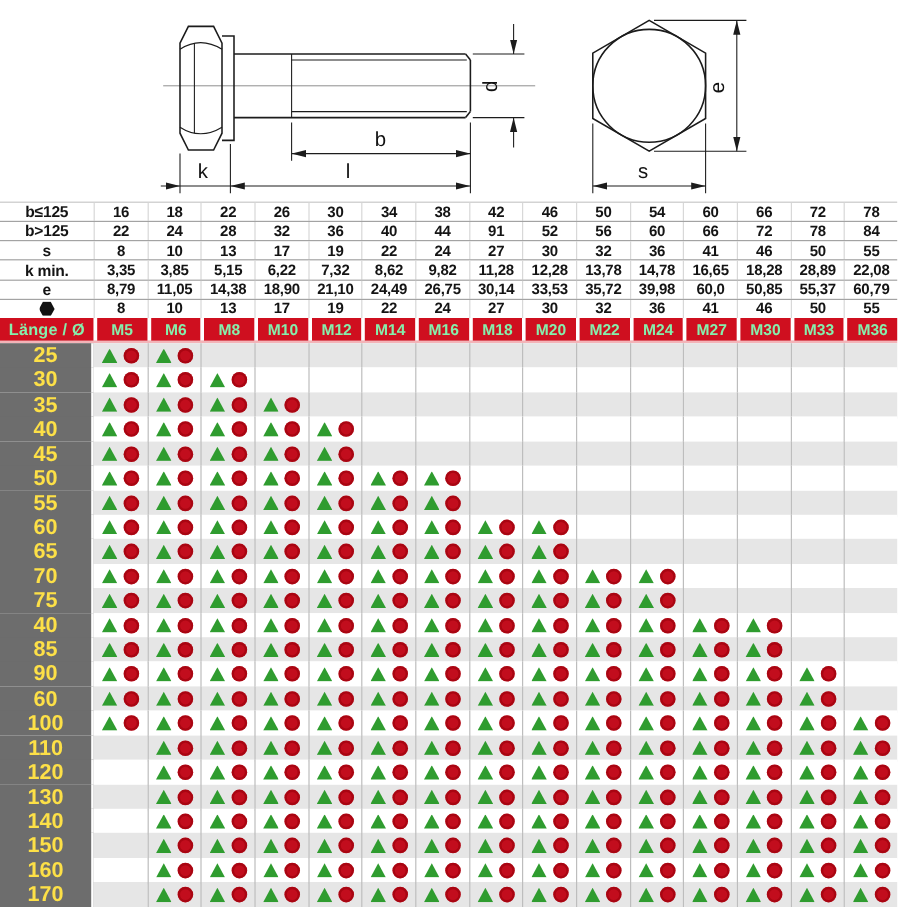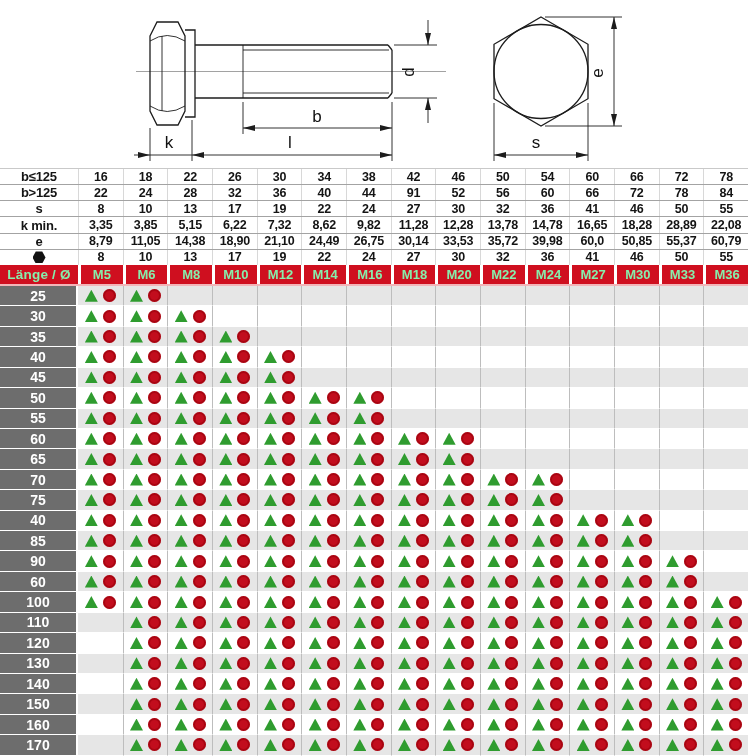--- a/index.html
+++ b/index.html
@@ -42,22 +42,22 @@
   }
   .h-corner{border-left:none;font-size:13.5px;letter-spacing:0.2px;}
   .pink-line{position:absolute;left:0;top:284px;width:748px;height:2px;background:#f3b4b8;}
   
   .matrix{position:absolute;left:0;top:286px;width:748px;height:470px;}
   .m-row{
     display:grid;grid-template-columns:78px repeat(15,1fr);height:20.43px;
     box-sizing:border-box;
   }
   .m-label{
-    background:var(--label-gray,#6d6d6d);color:#ffffff;display:flex;align-items:center;justify-content:center;
-    font-size:14px;font-weight:bold;border-right:2px solid #fff;border-bottom:1px solid #fff;box-sizing:border-box;
+    background:var(--label-gray,#6d6d6d);color:#fde047;display:flex;align-items:center;justify-content:center;
+    font-size:18px;font-weight:bold;border-right:2px solid #fff;border-bottom:1px solid #fff;box-sizing:border-box;
   }
   .m-cell{
     display:flex;align-items:center;justify-content:center;gap:5px;
     border-left:1px solid #bdbdbd;border-bottom:1px solid #fff;box-sizing:border-box;
   }
   .m-cell.first{border-left:none;}
   .m-row.alt .m-cell{background:#e6e6e6;}
   .m-row:not(.alt) .m-cell{background:#ffffff;}
   .tri{
     width:13px;height:12px;background:var(--tri-green,#2f9c2f);

